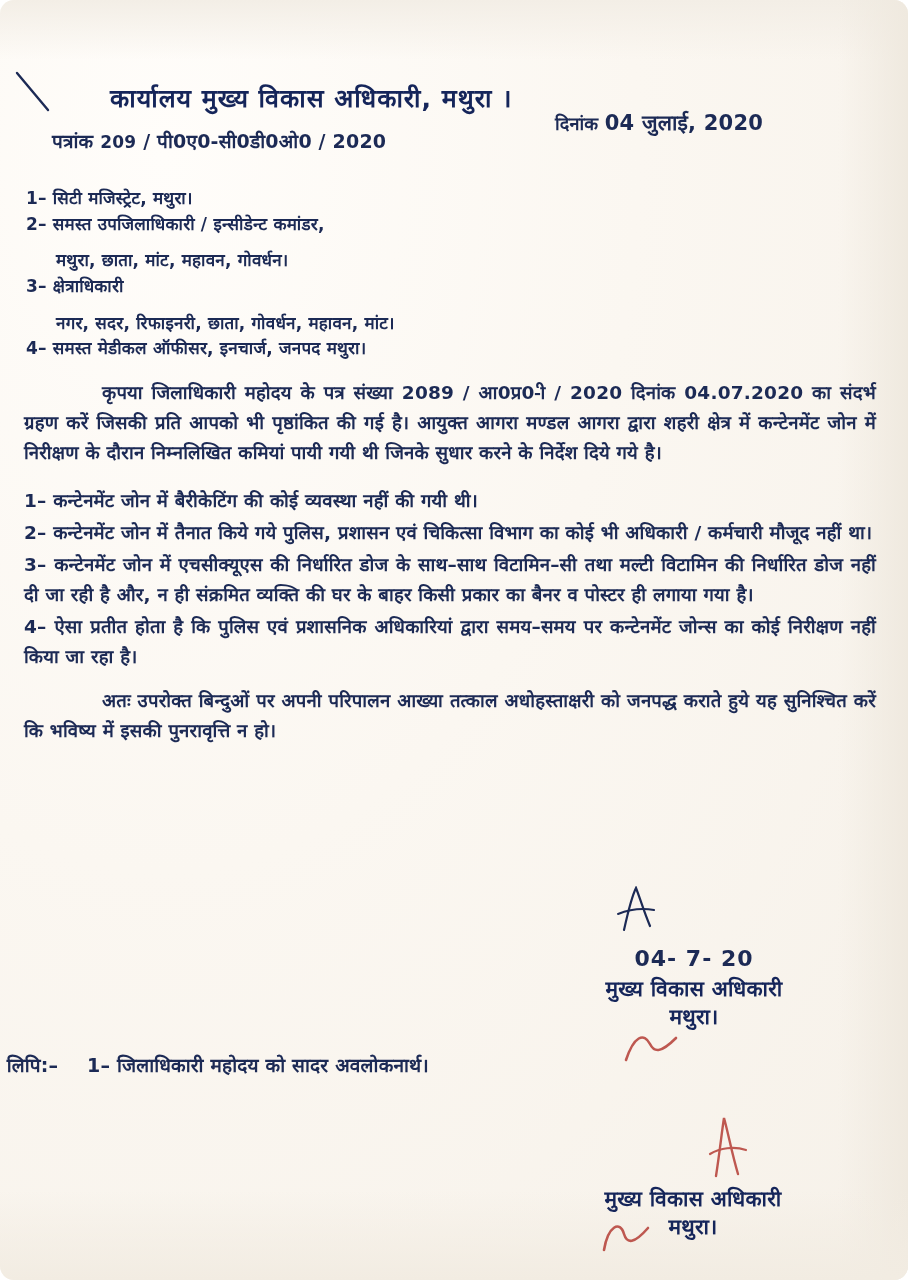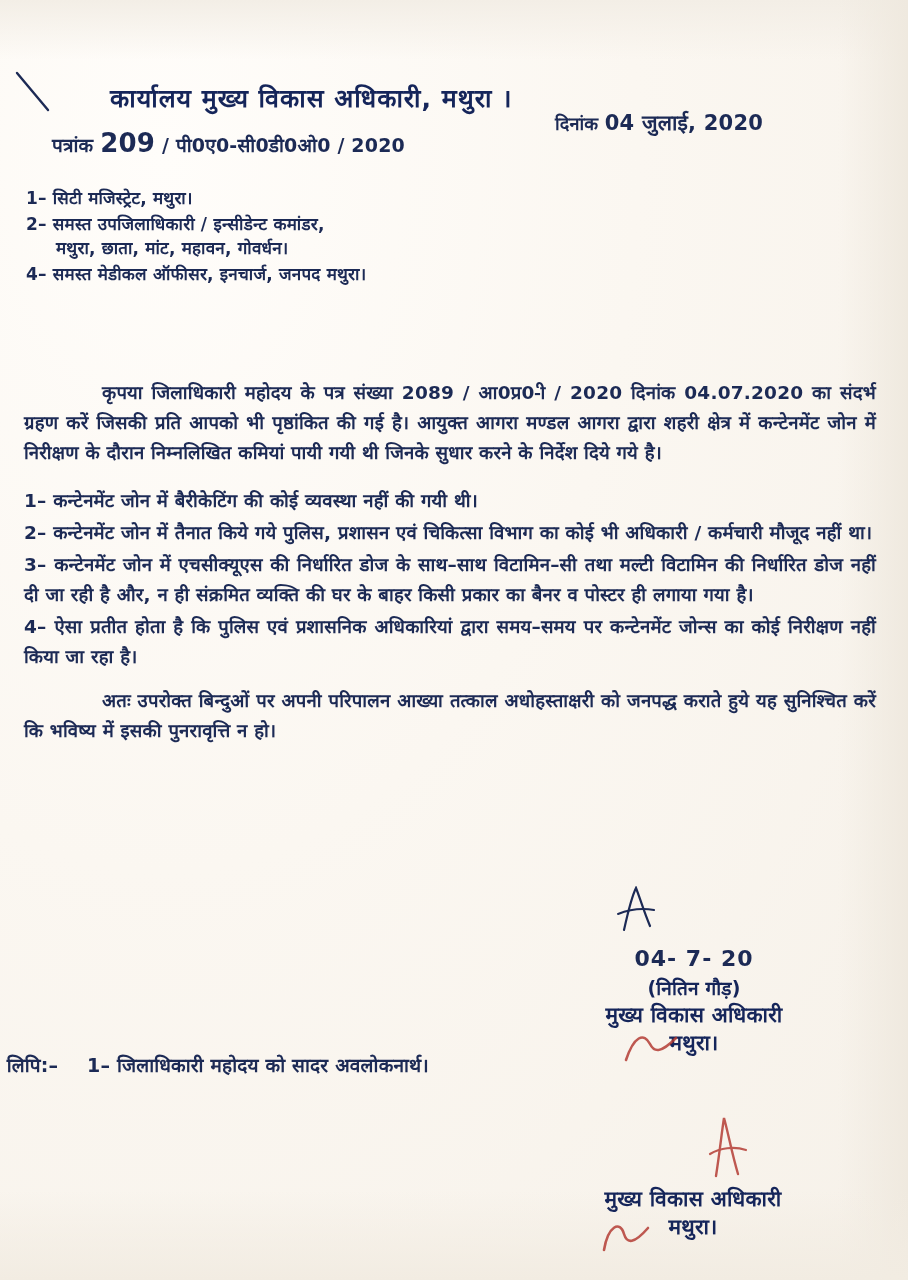--- a/index.html
+++ b/index.html
@@ -14,20 +14,21 @@
     position: relative;
     overflow: hidden;
     font-family: "DejaVu Sans", sans-serif;
   }
   .page {
     position: absolute;
     inset: 0;
     background:
       radial-gradient(ellipse at 18% 12%, #fffdfa 0%, #fbf7f1 45%, #f6f1e9 100%);
     overflow: hidden;
+    border-radius: 14px;
   }
   
   .paper-shade-top {
     position: absolute;
     top: 0; left: 0; right: 0;
     height: 60px;
     background: linear-gradient(to bottom, #f3eee6 0%, rgba(243,238,230,0) 100%);
     pointer-events: none;
   }
   .paper-shade-right {
@@ -83,41 +84,42 @@
   }
   .letter-no {
     position: absolute;
     left: 52px;
     top: 128px;
     font-size: 19px;
     color: #1c2a55;
     font-weight: 600;
   }
   .letter-no .num {
-    font-size: 26px;
+    font-size: 17px;
     font-weight: 700;
   }
 
   
   .recipients {
     position: absolute;
     left: 26px;
     top: 186px;
     width: 700px;
   }
   .rcpt {
     font-size: 17px;
     color: #1c2a55;
     line-height: 1.45;
     margin-bottom: 1px;
   }
   .rcpt .sub {
     display: block;
     padding-left: 30px;
     font-size: 17px;
+    margin-top: 12px;
   }
 
   
   .body-block {
     position: absolute;
     left: 24px;
     top: 378px;
     width: 852px;
   }
   .para {
@@ -222,20 +224,25 @@
     <div class="rcpt hand">
       <span>1–</span>
       <span>सिटी मजिस्ट्रेट, मथुरा।</span>
     </div>
     <div class="rcpt hand">
       <span>2–</span>
       <span>समस्त उपजिलाधिकारी / इन्सीडेन्ट कमांडर,</span>
       <span class="sub">मथुरा, छाता, मांट, महावन, गोवर्धन।</span>
     </div>
     <div class="rcpt hand">
+      <span>3–</span>
+      <span>क्षेत्राधिकारी</span>
+      <span class="sub">नगर, सदर, रिफाइनरी, छाता, गोवर्धन, महावन, मांट।</span>
+    </div>
+    <div class="rcpt hand">
       <span>4–</span>
       <span>समस्त मेडीकल ऑफीसर, इनचार्ज, जनपद मथुरा।</span>
     </div>
   </div>
 
   <div class="body-block">
     <div class="para indent hand">कृपया जिलाधिकारी महोदय के पत्र संख्या 2089 / आ0प्र0-ी / 2020 दिनांक 04.07.2020 का संदर्भ ग्रहण करें जिसकी प्रति आपको भी पृष्ठांकित की गई है। आयुक्त आगरा मण्डल आगरा द्वारा शहरी क्षेत्र में कन्टेनमेंट जोन में निरीक्षण के दौरान निम्नलिखित कमियां पायी गयी थी जिनके सुधार करने के निर्देश दिये गये है।</div>
     <div class="gap"></div>
 
     <div class="numbered hand">
@@ -260,21 +267,20 @@
   </div>
 
   <div class="sign-block">
     <div class="sig-scribble">
       <svg width="120" height="46" viewBox="0 0 120 46" style="position:absolute;left:40px;top:-14px;">
         <path d="M40 44 C44 26, 48 10, 52 2 C56 12, 60 26, 66 40" stroke="#1c2a55" stroke-width="2.2" fill="none" stroke-linecap="round"></path>
         <path d="M34 28 C44 24, 58 22, 70 24" stroke="#1c2a55" stroke-width="2" fill="none" stroke-linecap="round"></path>
       </svg>
     </div>
     <div class="sign-date hand">04- 7- 20</div>
-    <div class="sign-name hand">(नितिन गौड़)</div>
     <div class="sign-desig hand">मुख्य विकास अधिकारी</div>
     <div class="sign-desig hand">मथुरा।</div>
   </div>
 
   <svg class="stamp-mark" style="left:620px; top:1026px;" width="70" height="40" viewBox="0 0 70 40">
     <path d="M6 34 C14 10, 24 6, 30 18 C34 26, 40 28, 56 12" stroke="#b2372f" stroke-width="2.6" fill="none" stroke-linecap="round"></path>
   </svg>
 
   <div class="copy-line hand" style="left:0px; padding-left:0px;">
     <span style="display:inline-block;width:0;"></span>

